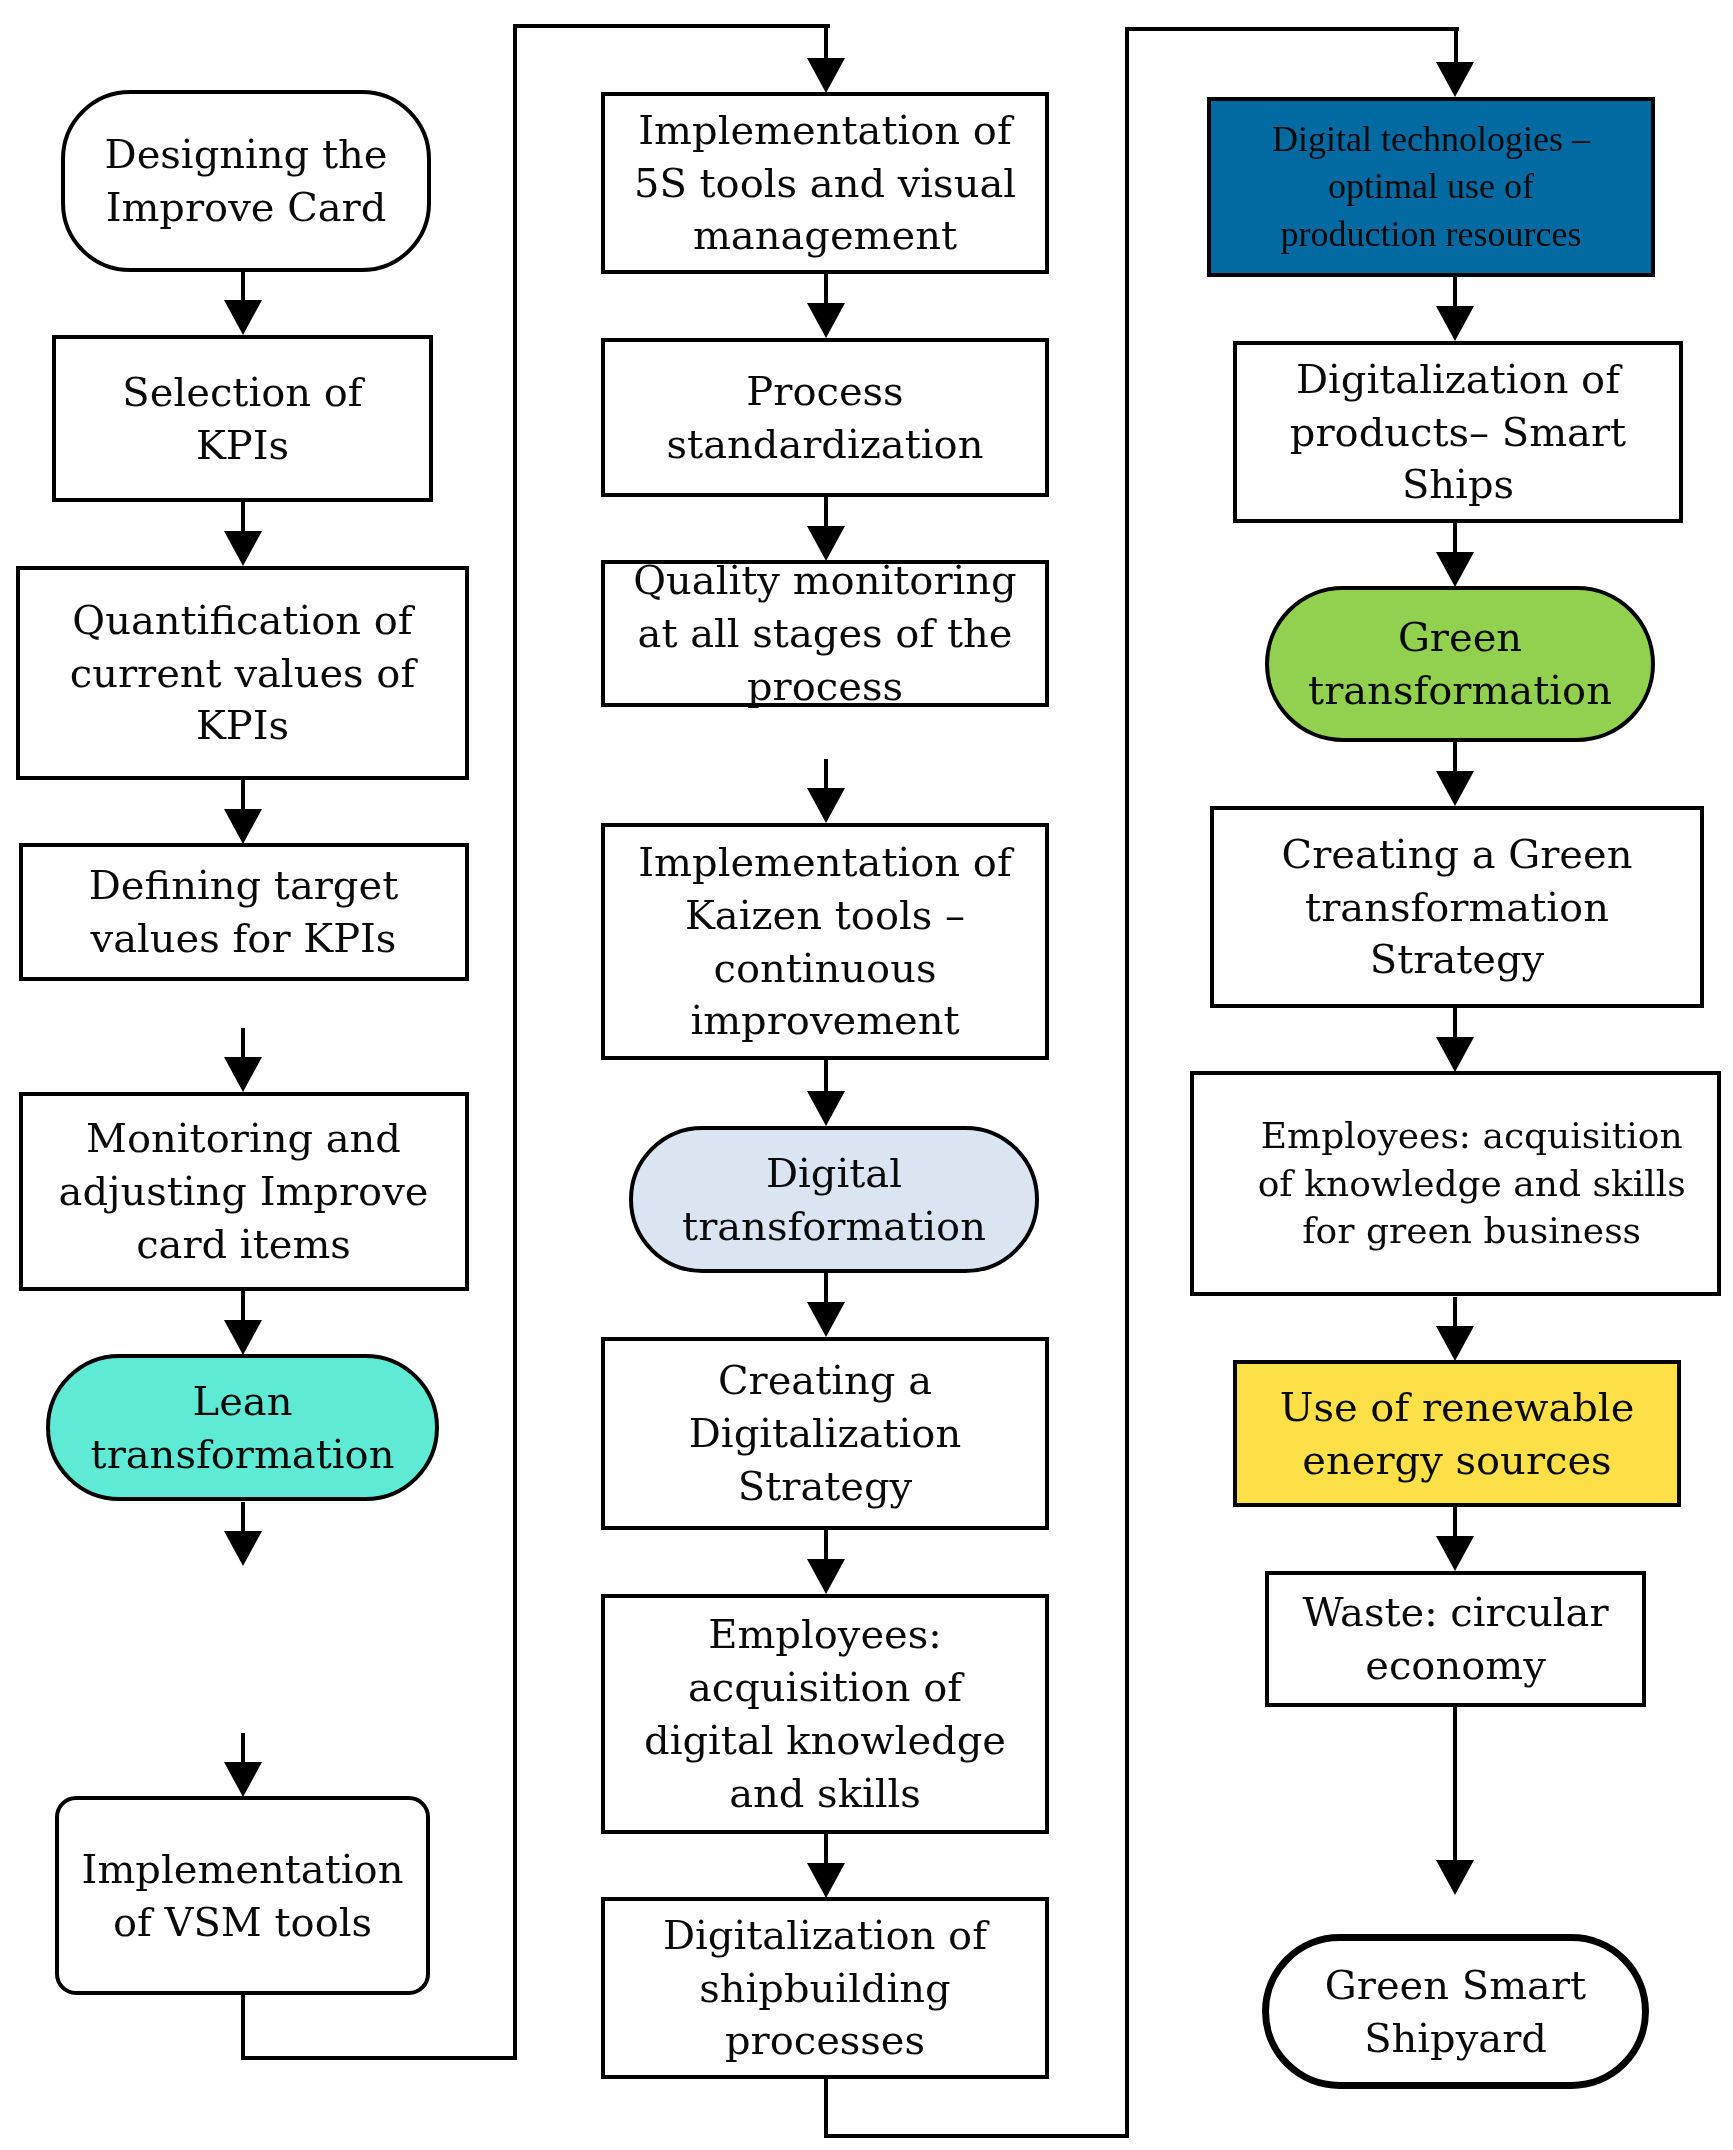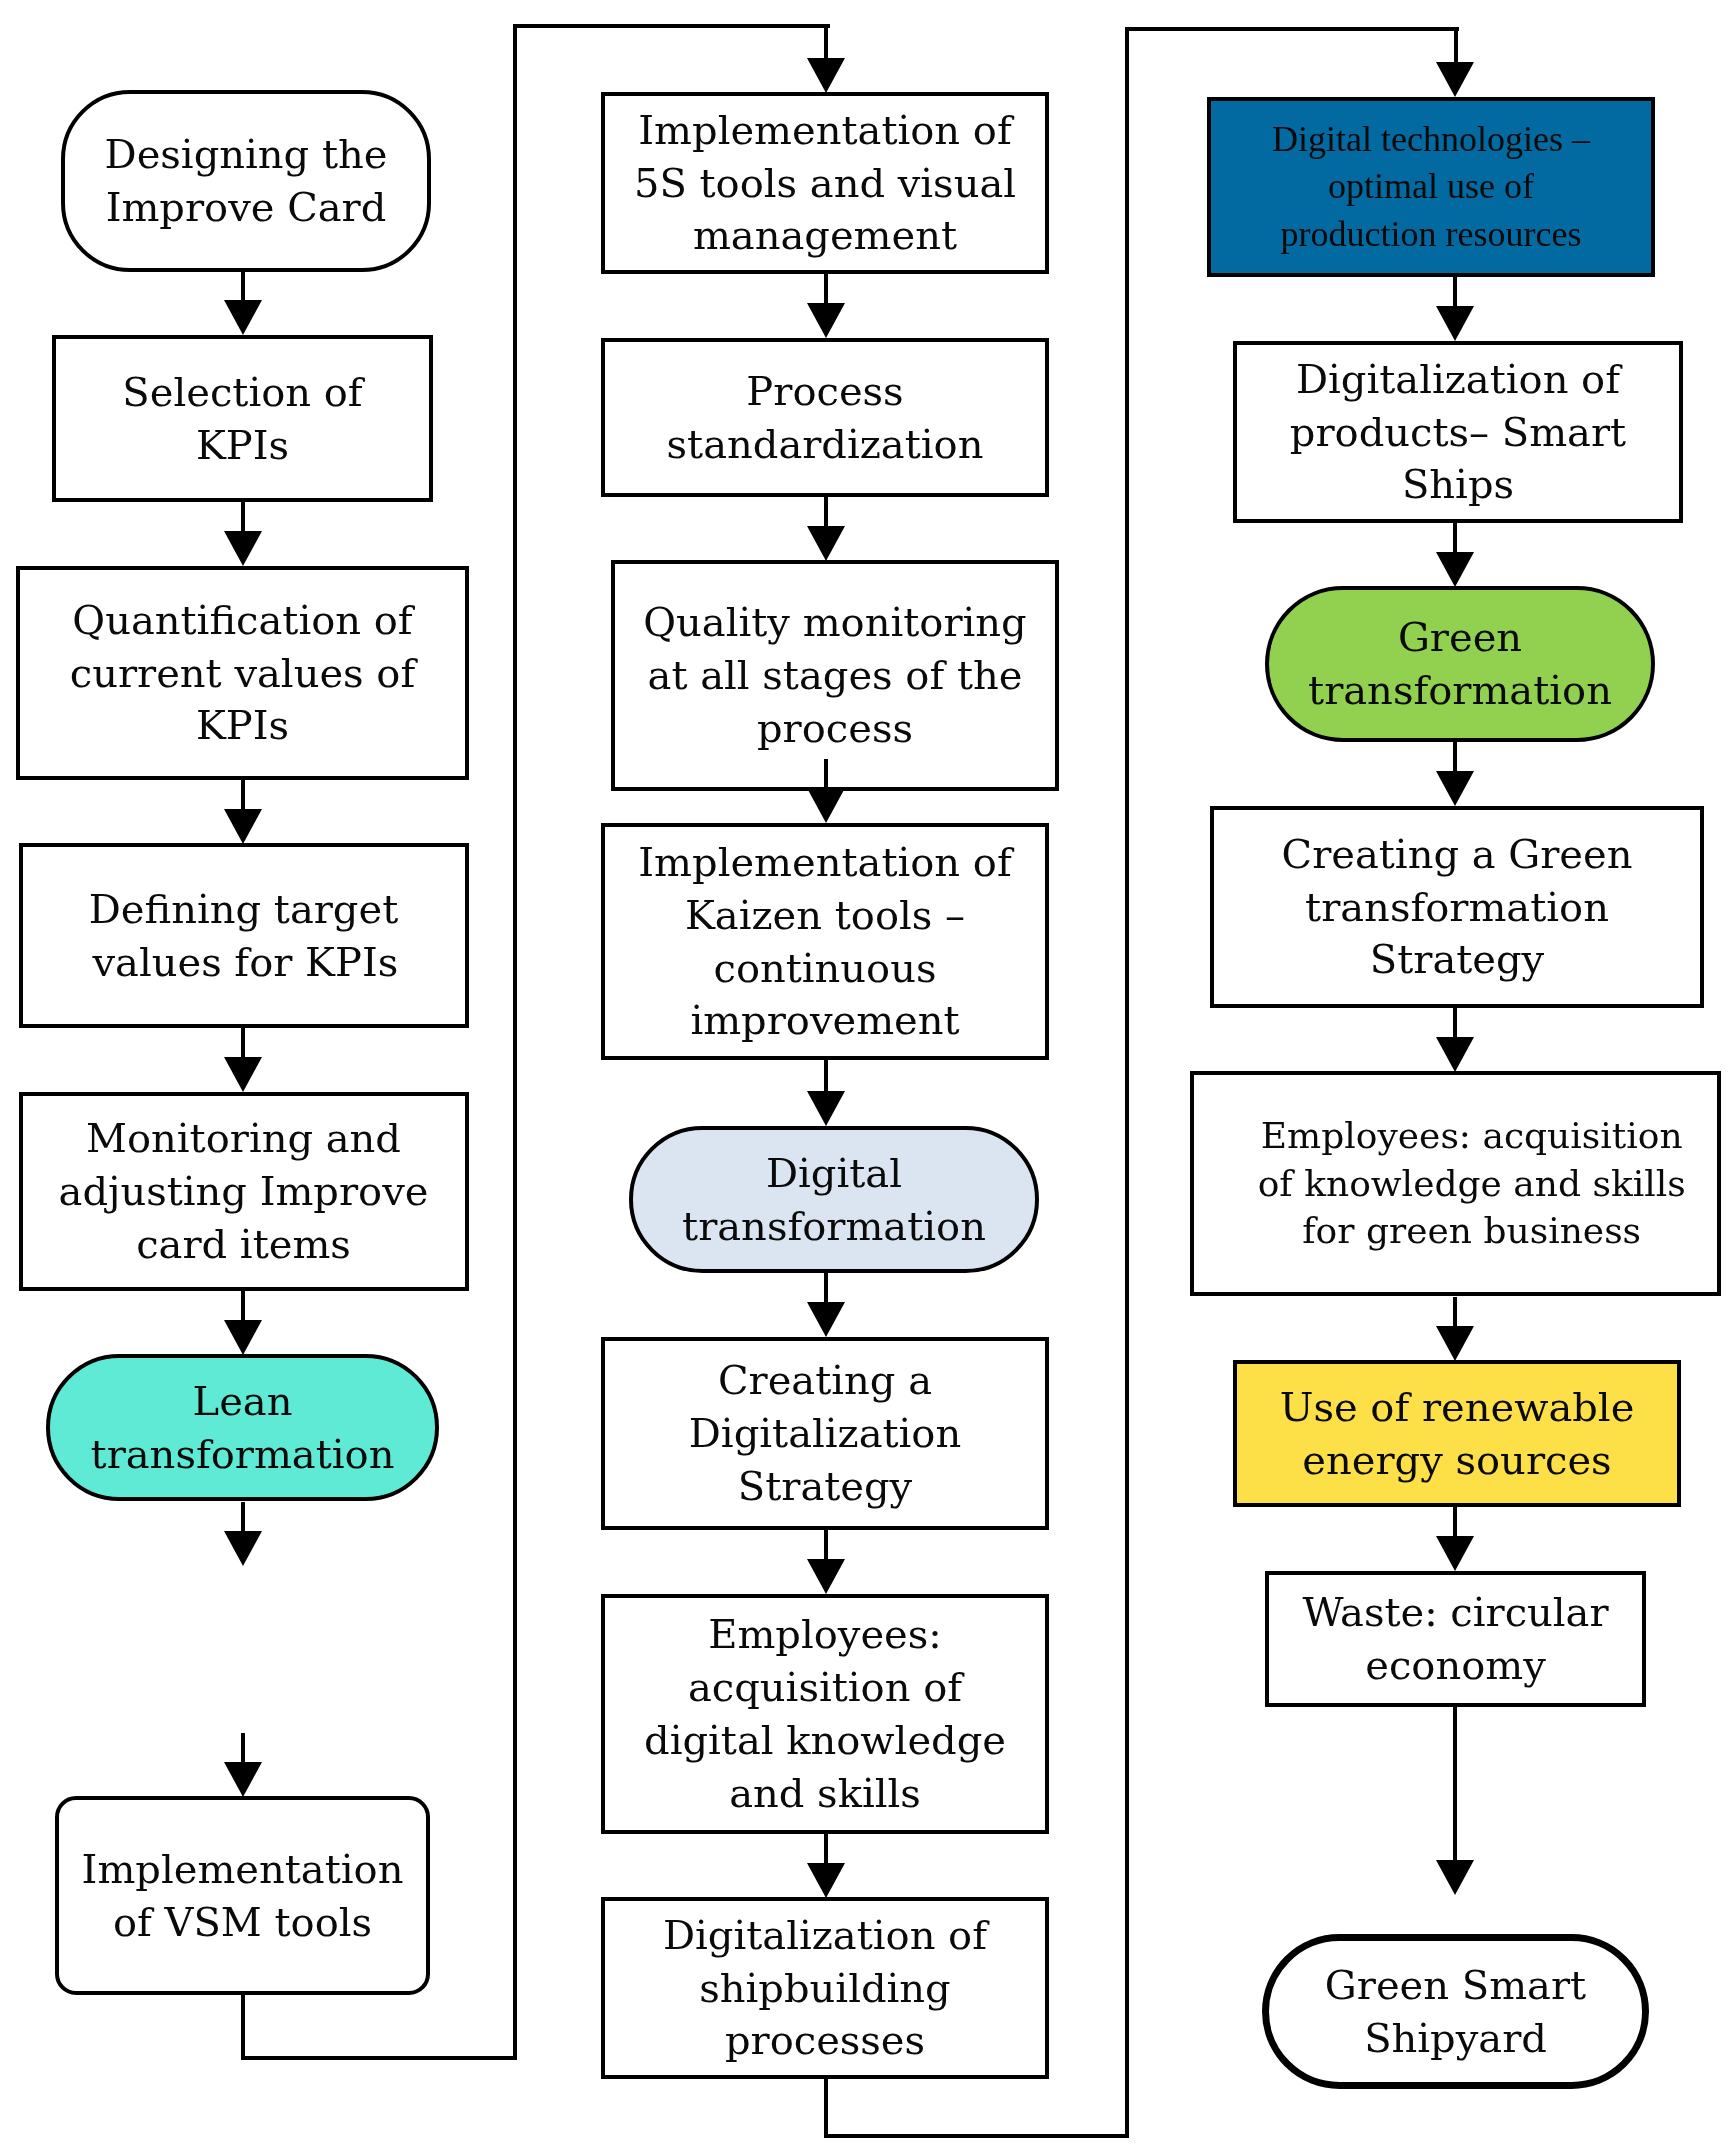--- a/index.html
+++ b/index.html
@@ -27,21 +27,21 @@
 
 <div class="canvas">
 
   <div class="node stadium" style="left: 61px; top: 90px; width: 370px; height: 182px; border-radius: 69px; background-color: rgb(255, 255, 255);">Designing the
 Improve Card</div>
   <div class="node" style="left: 52px; top: 335px; width: 381px; height: 167px; background-color: rgb(255, 255, 255);">Selection of
 KPIs</div>
   <div class="node" style="left: 16px; top: 566px; width: 453px; height: 214px; background-color: rgb(255, 255, 255);">Quantification of
 current values of
 KPIs</div>
-  <div class="node" style="left: 18.5px; top: 843px; width: 450px; height: 185px; background-color: rgb(255, 255, 255); text-align: right;">Defining target
+  <div class="node" style="left: 18.5px; top: 843px; width: 450px; height: 138px; background-color: rgb(255, 255, 255);">Defining target
 values for KPIs</div>
   <div class="node" style="left: 18.5px; top: 1092px; width: 450px; height: 199px; background-color: rgb(255, 255, 255);">Monitoring and
 adjusting Improve
 card items</div>
   <div class="node stadium" style="left: 46px; top: 1354px; width: 393px; height: 147px; background-color: #5eead4;">Lean
 transformation</div>
   <div class="node" style="left: 55px; top: 1796px; width: 375px; height: 199px; background-color: rgb(255, 255, 255); border-radius: 21px;">Implementation
 of VSM tools</div>
 
   <div class="arr" style="left:224px;top:271px;height:64px;"></div>
@@ -50,21 +50,21 @@
   <div class="arr" style="left:224px;top:1028px;height:64px;"></div>
   <div class="arr" style="left:224px;top:1291px;height:64px;"></div>
   <div class="arr" style="left:224px;top:1502px;height:64px;"></div>
   <div class="arr" style="left:224px;top:1733px;height:64px;"></div>
 
   <div class="node" style="left: 601px; top: 92px; width: 448px; height: 182px; background-color: rgb(255, 255, 255);">Implementation of
 5S tools and visual
 management</div>
   <div class="node" style="left: 601px; top: 338px; width: 448px; height: 159px; background-color: rgb(255, 255, 255);">Process
 standardization</div>
-  <div class="node" style="left: 601px; top: 560px; width: 448px; height: 231px; background-color: rgb(255, 255, 255); margin-left: 10px;">Quality monitoring
+  <div class="node" style="left: 601px; top: 560px; width: 448px; height: 147px; background-color: rgb(255, 255, 255);">Quality monitoring
 at all stages of the
 process</div>
   <div class="node" style="left: 601px; top: 823px; width: 448px; height: 237px; background-color: rgb(255, 255, 255);">Implementation of
 Kaizen tools –
 continuous
 improvement</div>
   <div class="node stadium" style="left: 629px; top: 1126px; width: 410px; height: 147px; background-color: rgb(219, 229, 241);">Digital
 transformation</div>
   <div class="node" style="left: 601px; top: 1337px; width: 448px; height: 193px; background-color: rgb(255, 255, 255);">Creating a
 Digitalization

